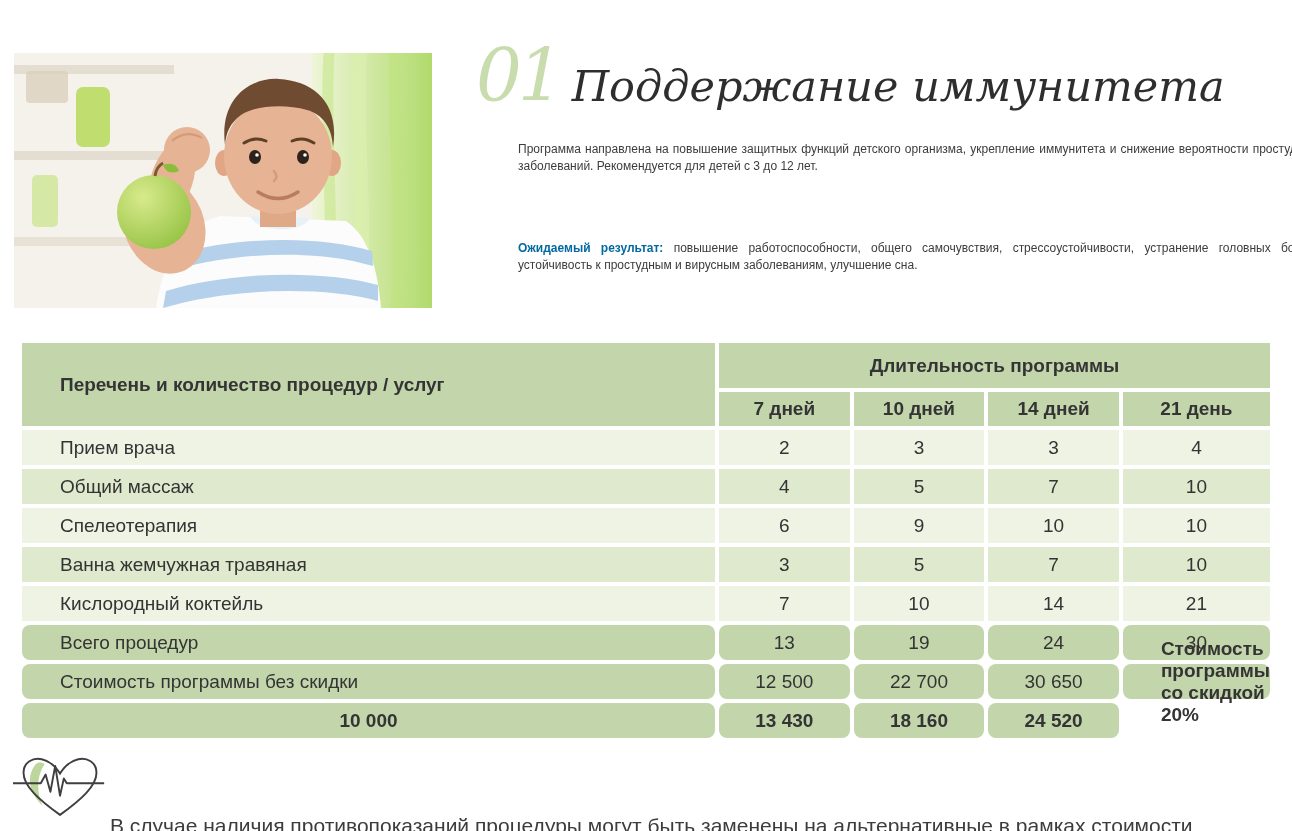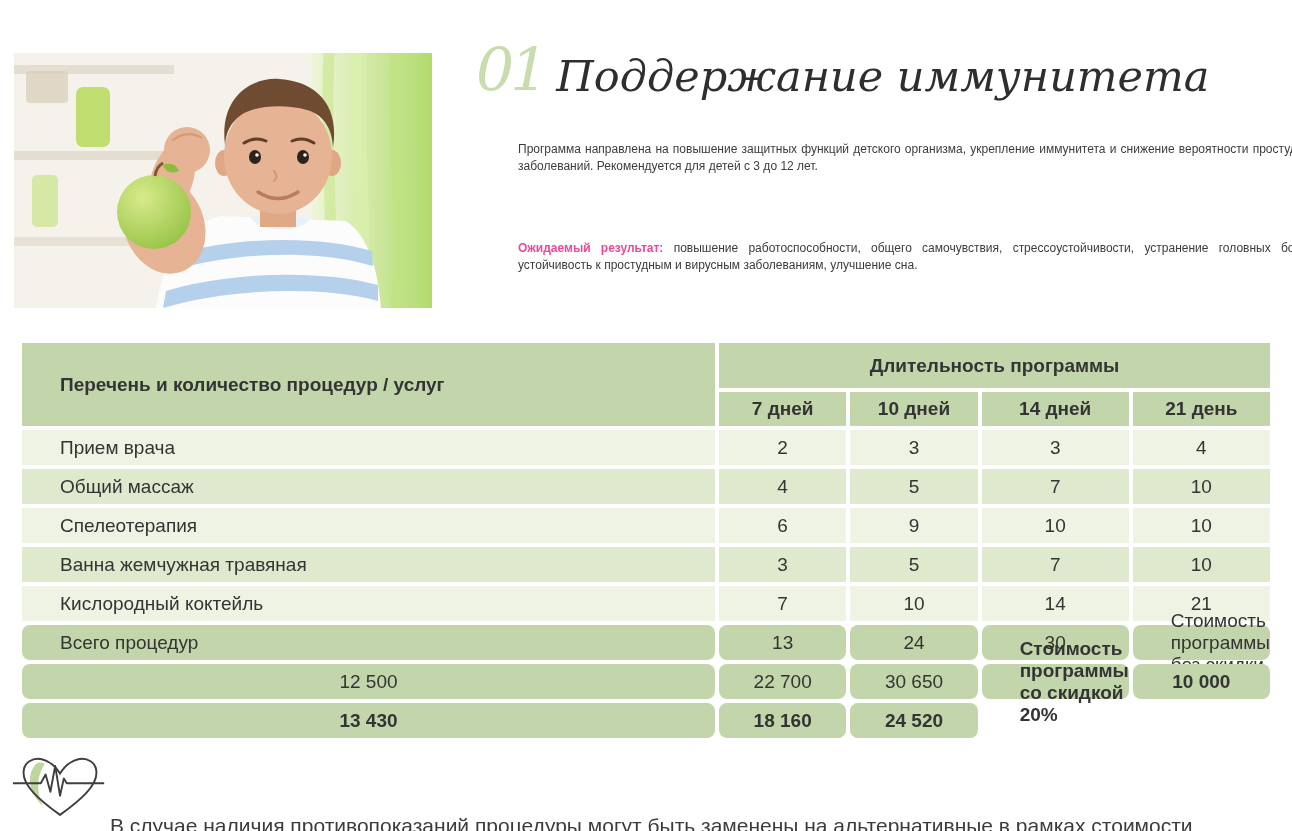--- a/index.html
+++ b/index.html
@@ -9,29 +9,29 @@
   *{box-sizing:border-box; margin:0; padding:0;}
   html,body{background:#ffffff;}
   body{font-family:"Liberation Sans", sans-serif; color:var(--ink);}
   .page{position:relative; width:1292px; height:831px; background:#fff; overflow:hidden;}
 
   
   .photo{position:absolute; left:14px; top:53px; width:418px; height:255px; overflow:hidden;}
 
   
   .titlebar{position:absolute; left:476px; top:40px; display:flex; align-items:baseline; gap:12px;}
-  .num{font-family:"DejaVu Serif", serif; font-style:italic; font-size:60px; line-height:1;
+  .num{font-family:"DejaVu Serif", serif; font-style:italic; font-size:72px; line-height:1;
        color:var(--num-green); letter-spacing:-4px;}
   .title{font-family:"DejaVu Serif", serif; font-style:italic; font-size:43px; color:#2e2e2e;}
 
   .para{position:absolute; left:498px; width:800px; font-size:12px; line-height:1.4;
         text-align:justify; color:#3c3c3c;margin-left:20px;}
   .para.p1{top:141px;}
   .para.p2{top:240px;}
-  .para b{color:#ec4899;}
+  .para b{color:#0369a1;}
 
   
   .ptable{position:absolute; left:22px; top:343px; width:1248px;
           display:grid; grid-template-columns:693px 1fr 1fr 1fr 1fr;
           grid-template-rows:45px 34px repeat(8,35px); gap:4px; background:#fff;}
   .cell{display:flex; align-items:center; font-size:19px; color:#343434;}
   .cell.head{background:var(--green); font-weight:bold; justify-content:center;}
   .cell.svc{grid-column:1; grid-row:1/3; justify-content:flex-start; padding-left:38px;}
   .cell.durhdr{grid-column:2/6; grid-row:1;}
   .cell.label{justify-content:flex-start; padding-left:38px;}
@@ -141,20 +141,21 @@
       <div class="cell num2 mid">5</div>
       <div class="cell num2 mid">7</div>
       <div class="cell num2 mid">10</div>
       <div class="cell label light">Кислородный коктейль</div>
       <div class="cell num2 light">7</div>
       <div class="cell num2 light">10</div>
       <div class="cell num2 light">14</div>
       <div class="cell num2 light">21</div>
       <div class="cell label green">Всего процедур</div>
       <div class="cell num2 green">13</div>
+      <div class="cell num2 green">19</div>
       <div class="cell num2 green">24</div>
       <div class="cell num2 green">30</div>
       <div class="cell label green">Стоимость программы без скидки</div>
       <div class="cell num2 green">12 500</div>
       <div class="cell num2 green">22 700</div>
       <div class="cell num2 green">30 650</div>
       <div class="cell label green bold">Стоимость программы со скидкой 20%</div>
       <div class="cell num2 green bold">10 000</div>
       <div class="cell num2 green bold">13 430</div>
       <div class="cell num2 green bold">18 160</div>

